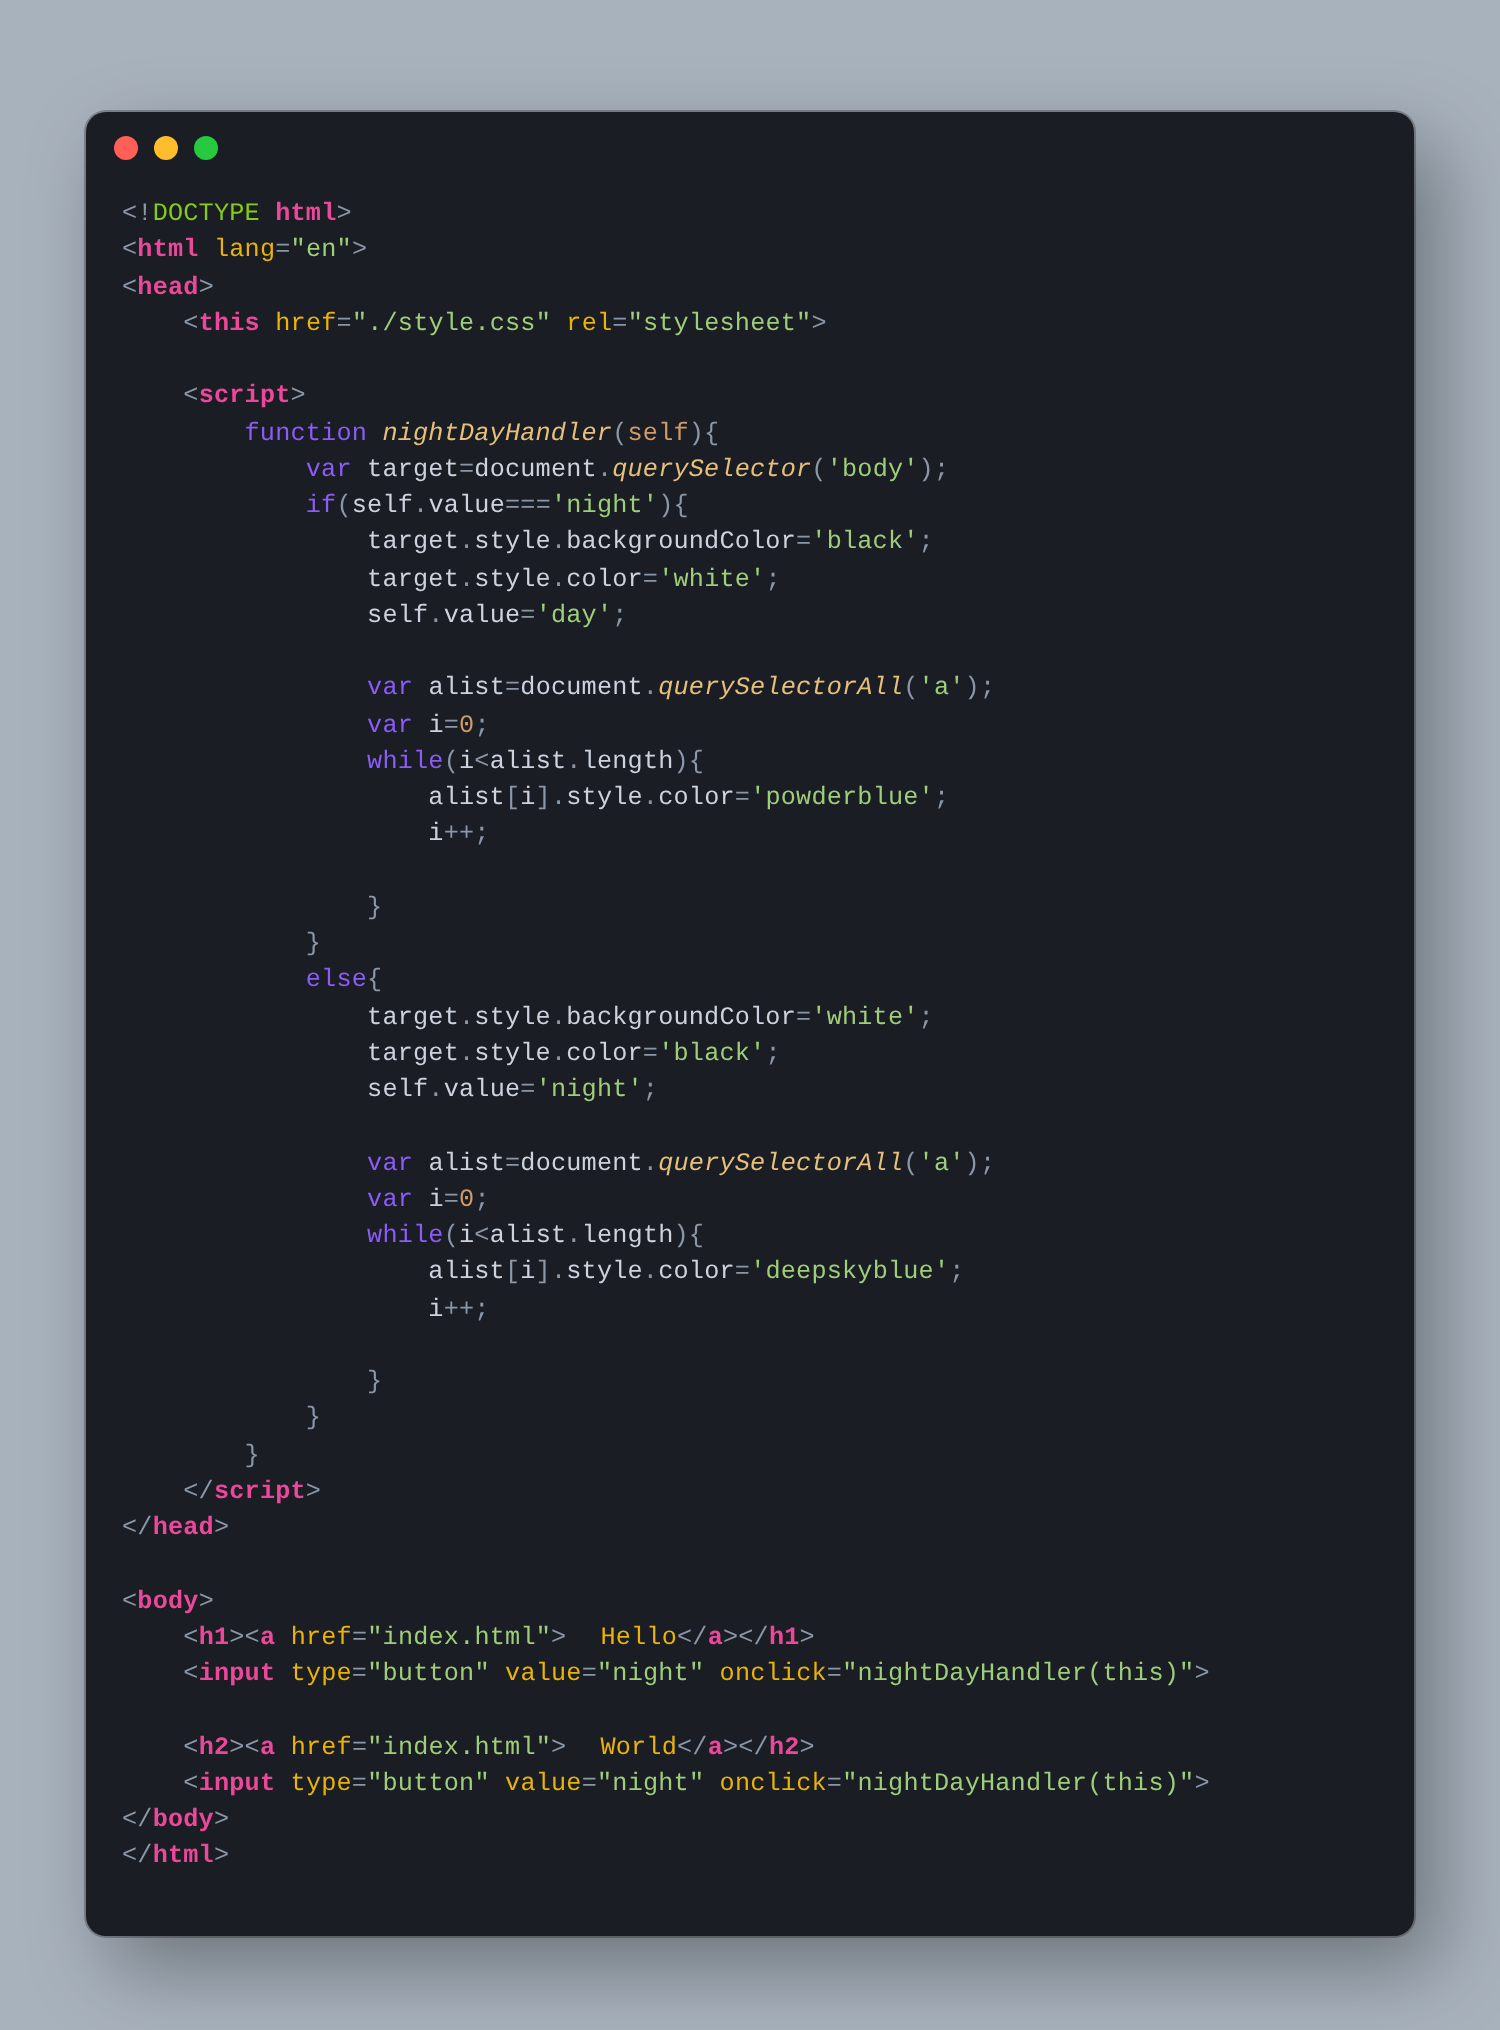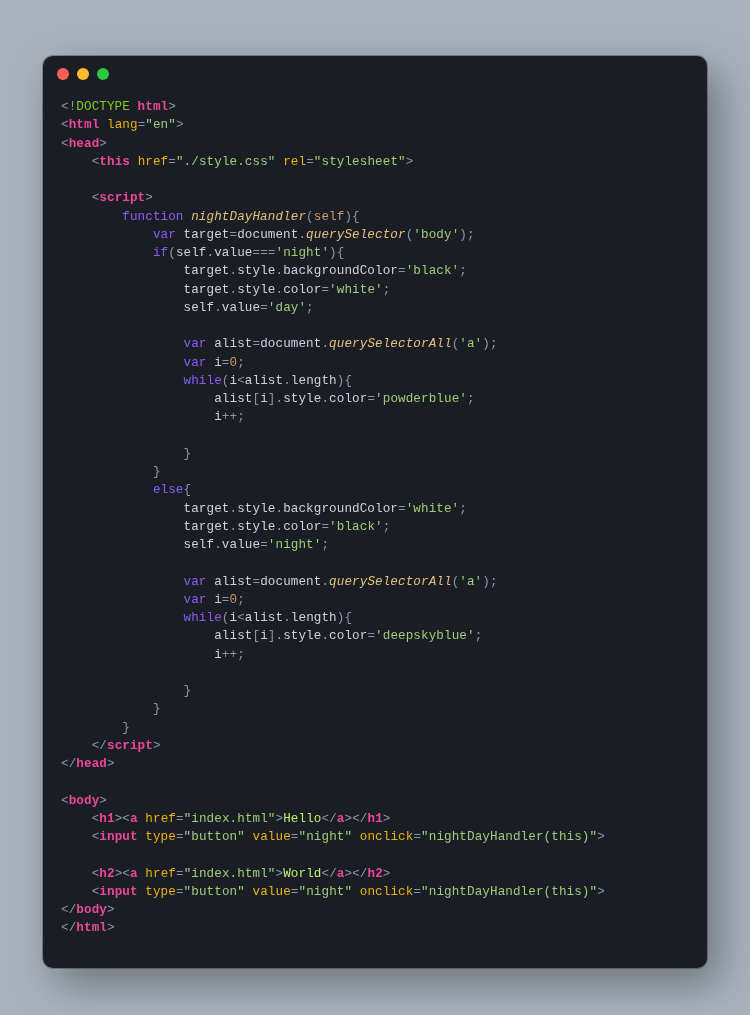--- a/index.html
+++ b/index.html
@@ -50,21 +50,21 @@
   .c-delim { color: #8a97a8; }  
   .c-doc   { color: #84cc16; }  
   .c-tag   { color: #ec4899; font-weight: bold; }  
   .c-attr  { color: #eab308; }  
   .c-str   { color: #9fce7a; }  
   .c-kw    { color: #8b5cf6; }  
   .c-fn    { color: #e6c07b; font-style: italic; }  
   .c-param { color: #d19a66; }  
   .c-num   { color: #d19a66; }  
   .c-id    { color: #cdd3de; text-align: right; }  
-  .c-text  { color: #bef264; }  
+  .c-text  { color: #eab308; margin-left: 17px; }  
 </style>
 </head>
 <body>
 
 <div class="window">
   <div class="titlebar">
     <div class="dot red"></div>
     <div class="dot yellow"></div>
     <div class="dot green"></div>
   </div>

